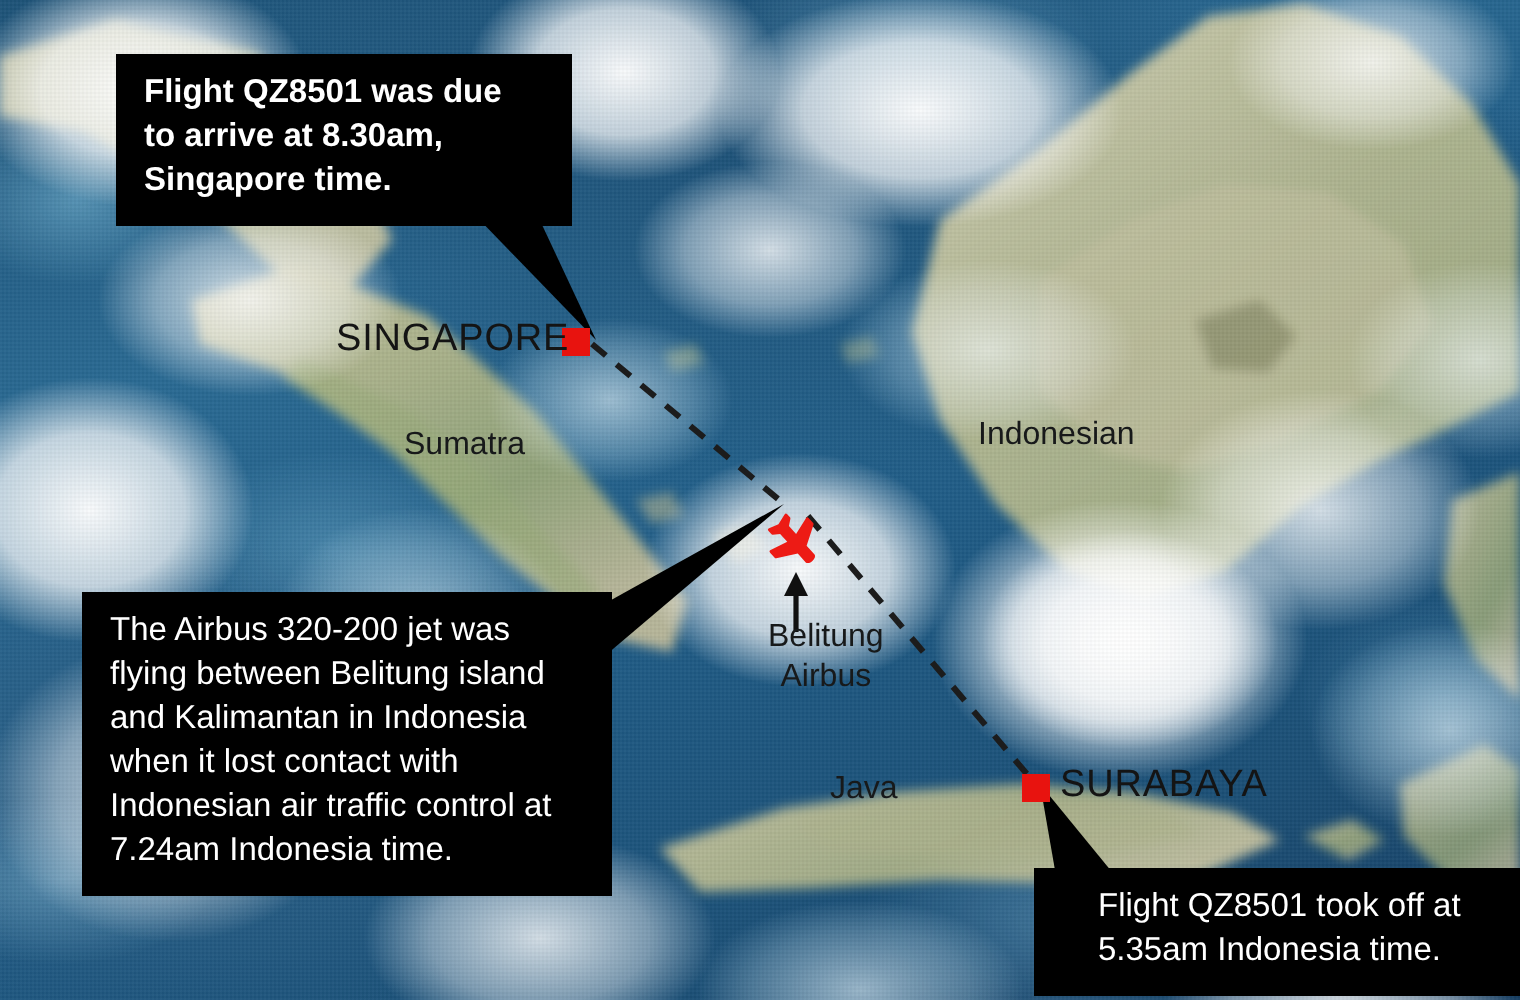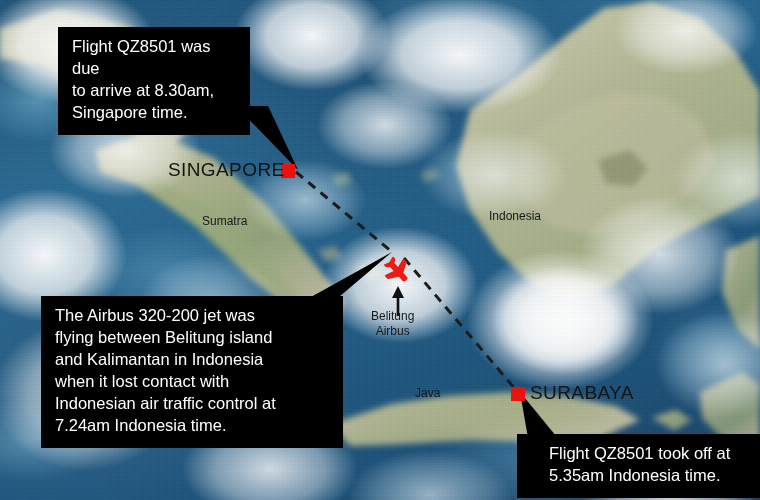--- a/index.html
+++ b/index.html
@@ -53,21 +53,21 @@
   .city-label{
     position:absolute;
     font-size:19px;
     letter-spacing:.4px;
     color:#141414;
     white-space:nowrap;
     font-family:"Liberation Sans", sans-serif;
   }
   .region-label{
     position:absolute;
-    font-size:12px;
+    font-size:16px;
     color:#17191a;
     white-space:nowrap;
     font-family:"Liberation Sans", sans-serif;
   }
   .region-label.two-line{line-height:1.22;text-align:center;}
 
   .marker{
     position:absolute;width:14px;height:14px;background:#e8130f;
   }
 
@@ -194,34 +194,34 @@
     </g>
   </svg>
 
   <div class="marker" style="left:281px;top:164px;"></div>
   <div class="marker" style="left:511px;top:387px;"></div>
 
   <div class="city-label" style="left:168px;top:159px;">SINGAPORE</div>
   <div class="city-label" style="left:530px;top:382px;">SURABAYA</div>
 
   <div class="region-label" style="left:202px;top:214px;">Sumatra</div>
-  <div class="region-label" style="left:489px;top:209px;">Indonesia</div>
+  <div class="region-label" style="left:489px;top:209px;">Indonesian</div>
   <div class="region-label" style="left:415px;top:386px;">Java</div>
-  <div class="region-label two-line" style="left:371px;top:309px;">
+  <div class="region-label two-line" style="left:384px;top:309px;">
     <div>Belitung</div>
     <div>Airbus</div>
   </div>
 
-  <div class="callout" style="left:58px;top:27px;width:192px;">
+  <div class="callout" style="left:58px;top:27px;width:228px;font-weight:bold;">
     <p>Flight QZ8501 was due
 to arrive at 8.30am,
 Singapore time.</p>
   </div>
 
-  <div class="callout" style="left:41px;top:296px;width:302px;">
+  <div class="callout" style="left:41px;top:296px;width:265px;">
     <p>The Airbus 320-200 jet was
 flying between Belitung island
 and Kalimantan in Indonesia
 when it lost contact with
 Indonesian air traffic control at
 7.24am Indonesia time.</p>
   </div>
 
   <div class="callout" style="left:517px;top:434px;width:243px;padding-left:32px;">
     <p>Flight QZ8501 took off at

